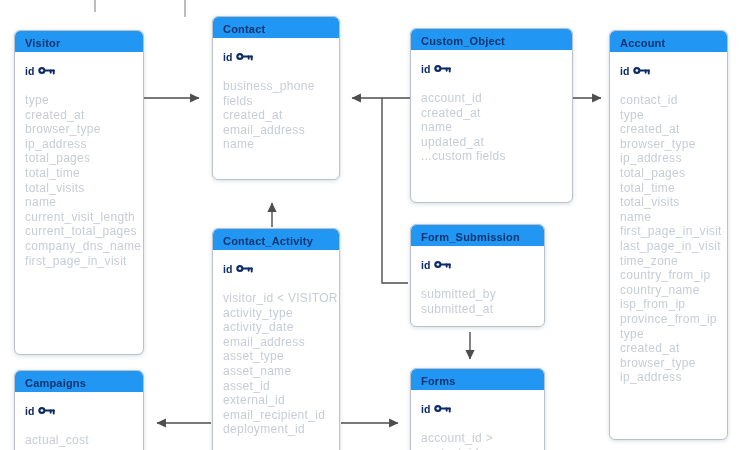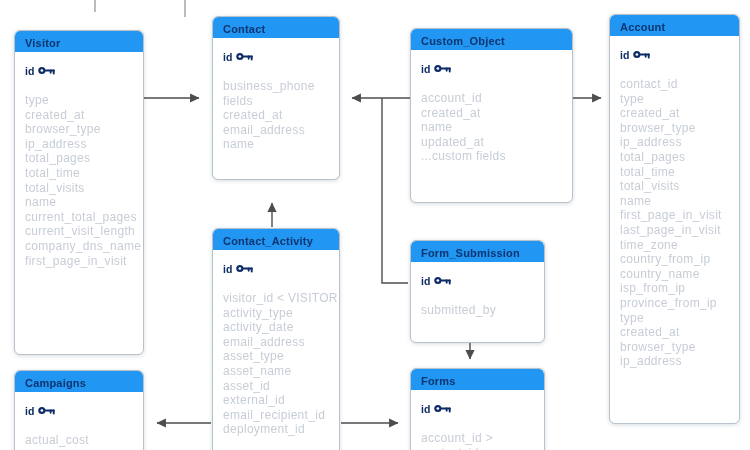--- a/index.html
+++ b/index.html
@@ -80,22 +80,22 @@
       </div>
       <div class="flds">
           <div class="fld">type</div>
           <div class="fld">created_at</div>
           <div class="fld">browser_type</div>
           <div class="fld">ip_address</div>
           <div class="fld">total_pages</div>
           <div class="fld">total_time</div>
           <div class="fld">total_visits</div>
           <div class="fld">name</div>
+          <div class="fld">current_visit_length</div>
           <div class="fld">current_total_pages</div>
-          <div class="fld">current_visit_length</div>
           <div class="fld">company_dns_name</div>
           <div class="fld">first_page_in_visit</div>
         </div>
     </div>
   </div>
 
   <div class="card" style="left:14px;top:370px;width:130px;height:95px;">
     <div class="hdr">
       <span class="hdr-t">Campaigns</span>
     </div>
@@ -190,37 +190,38 @@
       <div class="flds">
           <div class="fld">account_id</div>
           <div class="fld">created_at</div>
           <div class="fld">name</div>
           <div class="fld">updated_at</div>
           <div class="fld">...custom fields</div>
         </div>
     </div>
   </div>
 
-  <div class="card" style="left:410px;top:240px;width:135px;height:103px;">
+  <div class="card" style="left:410px;top:224px;width:135px;height:103px;">
     <div class="hdr">
       <span class="hdr-t">Form_Submission</span>
     </div>
     <div class="body">
       <div class="pk">
         <span class="pk-t">id</span>
         <svg class="key" viewBox="0 0 20 10">
             <circle class="k" cx="4.3" cy="5" r="4"></circle>
             <circle cx="4.3" cy="5" r="1.5" fill="#ffffff"></circle>
             <rect class="k" x="7.5" y="3.9" width="11" height="2.3" rx="1"></rect>
             <rect class="k" x="13" y="3.9" width="2.1" height="4.6" rx="0.9"></rect>
             <rect class="k" x="16.4" y="3.9" width="2.1" height="5.5" rx="0.9"></rect>
           </svg>
       </div>
       <div class="flds">
           <div class="fld">submitted_by</div>
+          <div class="fld">submitted_at</div>
         </div>
     </div>
   </div>
 
   <div class="card" style="left:410px;top:368px;width:135px;height:95px;">
     <div class="hdr">
       <span class="hdr-t">Forms</span>
     </div>
     <div class="body">
       <div class="pk">
@@ -233,21 +234,21 @@
             <rect class="k" x="16.4" y="3.9" width="2.1" height="5.5" rx="0.9"></rect>
           </svg>
       </div>
       <div class="flds">
           <div class="fld">account_id &gt;</div>
           <div class="fld">contact_id</div>
         </div>
     </div>
   </div>
 
-  <div class="card" style="left:609px;top:14px;width:131px;height:410px;">
+  <div class="card" style="left:609px;top:30px;width:119px;height:410px;">
     <div class="hdr">
       <span class="hdr-t">Account</span>
     </div>
     <div class="body">
       <div class="pk">
         <span class="pk-t">id</span>
         <svg class="key" viewBox="0 0 20 10">
             <circle class="k" cx="4.3" cy="5" r="4"></circle>
             <circle cx="4.3" cy="5" r="1.5" fill="#ffffff"></circle>
             <rect class="k" x="7.5" y="3.9" width="11" height="2.3" rx="1"></rect>

